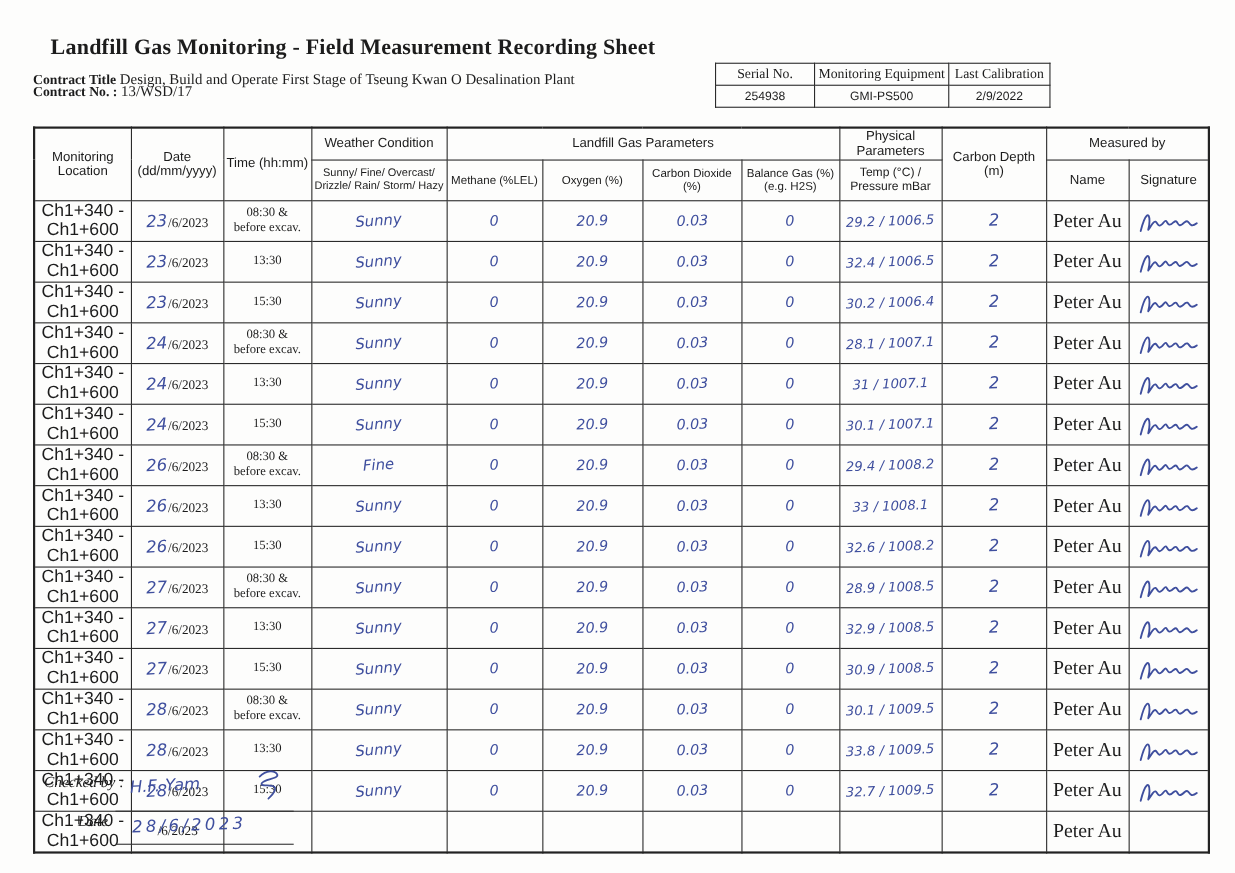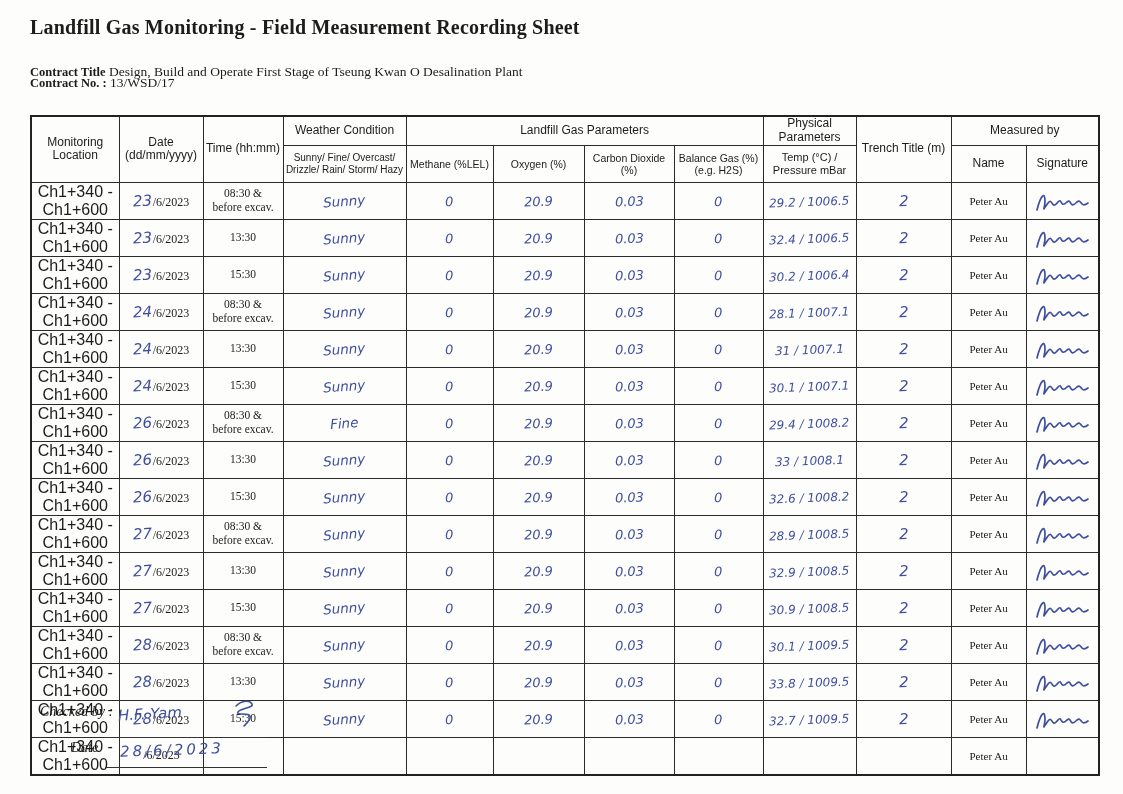--- a/index.html
+++ b/index.html
@@ -4,21 +4,21 @@
 <style>
   :root { --ink: #3f4f9e; --print: #1c1c1c; --line: #2b2b2b; }
   * { box-sizing: border-box; }
   html,body { margin:0; padding:0; }
   body {
     width:1123px; height:794px; position:relative; background:#fdfdfc;
     font-family:"Liberation Serif", serif; color:var(--print); overflow:hidden;
   }
   .title {
     position:absolute; left:30px; top:16px; font-size:20px; font-weight:bold;
-    letter-spacing:.2px; margin:0;
+    letter-spacing:.2px; margin:16px;
   }
   .contract-line { position:absolute; left:30px; font-size:13.5px; white-space:nowrap; }
   .contract-line .lbl { font-weight:bold; font-size:12.5px; }
   #contract-title-line { top:64px; }
   #contract-no-line { top:75px;text-align:center; }
 
   table { border-collapse:collapse; }
   th, td { border:1px solid var(--line); padding:0 2px; text-align:center; vertical-align:middle; }
 
   
@@ -32,21 +32,21 @@
   .main thead th { font-family:"Liberation Sans", sans-serif; font-weight:normal; line-height:1.15; }
   .grp th { height:24px; font-size:12px; }
   .sub th { height:37px; font-size:10.5px; }
   th.weather-opts { font-size:10px; }
   th.temp-hdr { font-size:11px; }
   th.big-hdr { font-size:12px; }
   .main tbody td { height:32px; overflow:visible; }
   .c-loc { font-family:"Liberation Sans", sans-serif; font-size:16px; }
   .c-date { font-size:12px; white-space:nowrap; }
   .c-time { font-size:11.5px; white-space:pre-line; line-height:1.2;margin-top:16px; }
-  .c-name { font-size:11px; }
+  .c-name { font-size:18px; }
   .c-sig  { padding:0; }
 
   
   .hw {
     display:inline-block; color:var(--ink); font-style:italic;
     font-family:"DejaVu Sans", sans-serif;
   }
   .hw-day     { font-size:15px; transform:rotate(-3deg); margin-right:1px; }
   .hw-weather { font-size:13.5px; transform:rotate(-4deg); }
   .hw-val     { font-size:13px; transform:rotate(-2deg); }
@@ -75,20 +75,30 @@
     <span class="lbl">Contract Title</span>
     <span>Design, Build and Operate First Stage of Tseung Kwan O Desalination Plant</span>
   </div>
   <div class="contract-line" id="contract-no-line">
     <span class="lbl">Contract No. :</span>
     <span>13/WSD/17</span>
   </div>
 
   <table class="equip">
     <tbody>
+        <tr>
+      <th class="c1">Serial No.</th>
+      <th class="c2">Monitoring Equipment</th>
+      <th class="c3">Last Calibration</th>
+    </tr>
+    <tr>
+      <td>254938</td>
+      <td>GMI-PS500</td>
+      <td>2/9/2022</td>
+    </tr>
   </tbody>
     </table>
 
   <table class="main">
     <colgroup>
       <col style="width:88px">
         <col style="width:84px">
         <col style="width:80px">
         <col style="width:123px">
       <col style="width:87px">
@@ -101,21 +111,21 @@
         <col style="width:73px">
     </colgroup>
     <thead>
       <tr class="grp">
         <th rowspan="2" class="big-hdr">Monitoring Location</th>
         <th rowspan="2" class="big-hdr">Date (dd/mm/yyyy)</th>
         <th rowspan="2" class="big-hdr">Time (hh:mm)</th>
         <th>Weather Condition</th>
         <th colspan="4">Landfill Gas Parameters</th>
         <th>Physical Parameters</th>
-        <th rowspan="2" class="big-hdr">Trench Title (m)</th>
+        <th rowspan="2" class="big-hdr">Carbon Depth (m)</th>
         <th colspan="2">Measured by</th>
       </tr>
       <tr class="sub">
         <th class="weather-opts">Sunny/ Fine/ Overcast/ Drizzle/ Rain/ Storm/ Hazy</th>
         <th>Methane (%LEL)</th>
         <th>Oxygen (%)</th>
         <th>Carbon Dioxide (%)</th>
         <th>Balance Gas (%) (e.g. H2S)</th>
         <th class="temp-hdr">Temp (°C) / Pressure mBar</th>
         <th class="big-hdr">Name</th>

